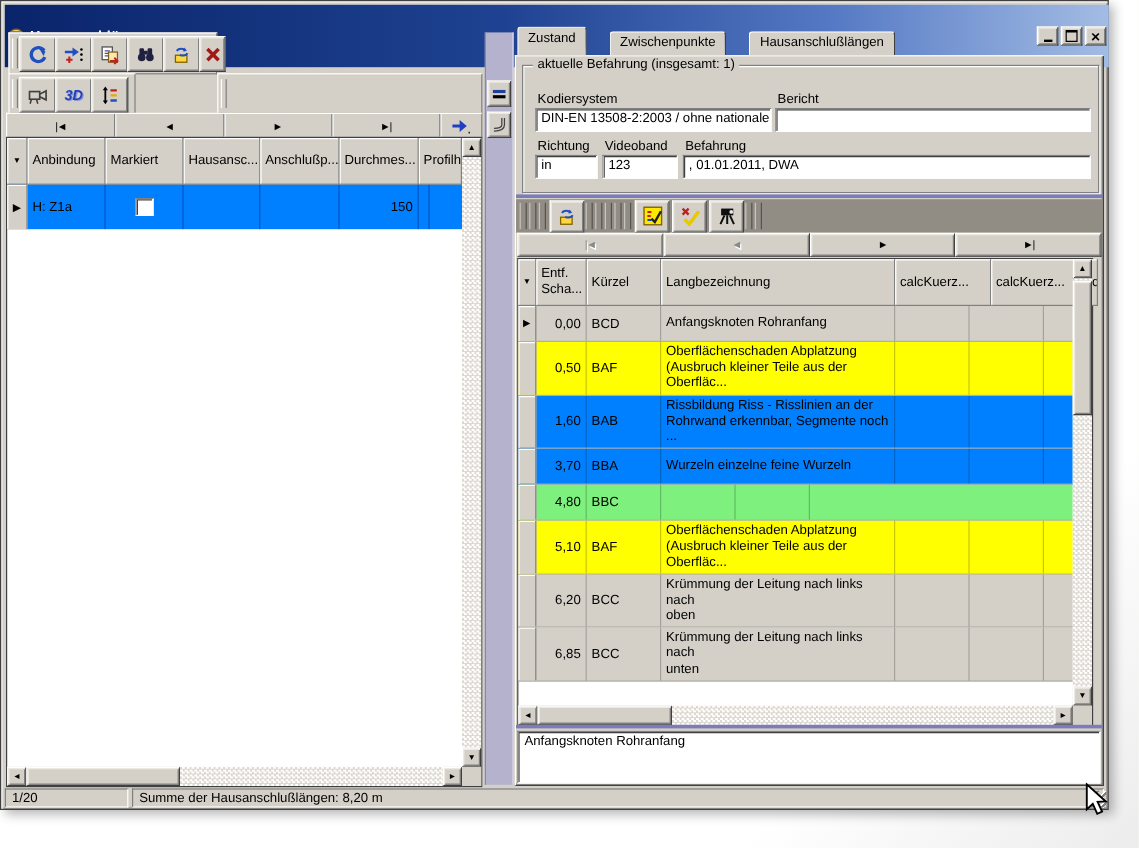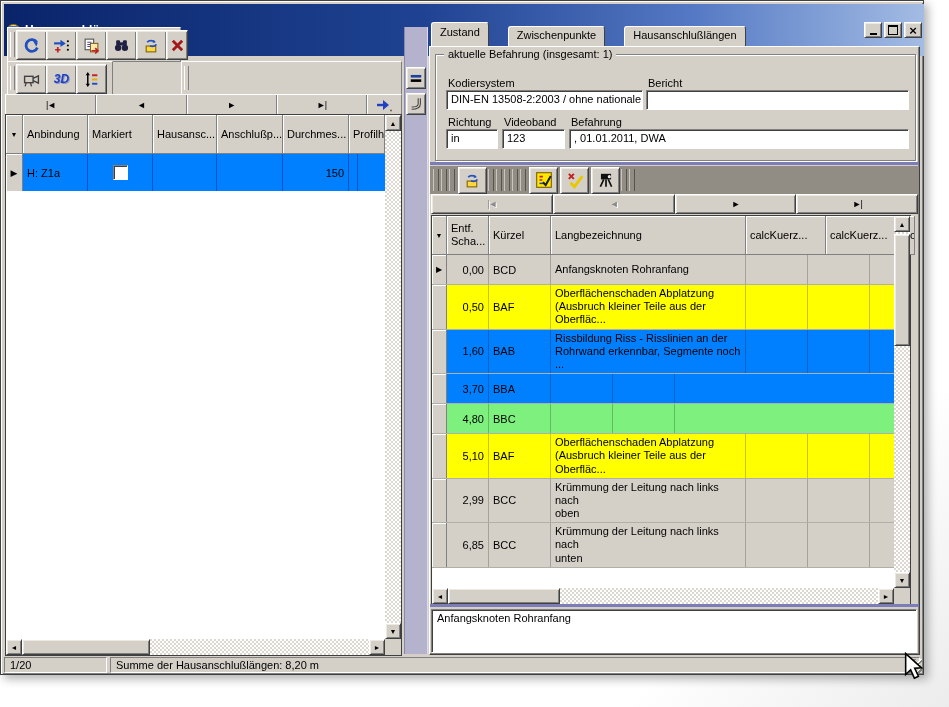--- a/index.html
+++ b/index.html
@@ -400,20 +400,21 @@
               <div class="rc rc-lang">Rissbildung Riss - Risslinien an der
 Rohrwand erkennbar, Segmente noch ...</div>
               <div class="rc rc-calc"></div>
               <div class="rc rc-calc"></div>
               <div class="rc rc-ca"></div>
             </div>
             <div class="rrow" style="background: rgb(0, 128, 255);">
               <div class="rind"></div>
               <div class="rc rc-entf">3,70</div>
               <div class="rc rc-kuerzel">BBA</div>
+              <div class="rc rc-lang">Wurzeln einzelne feine Wurzeln</div>
               <div class="rc rc-calc"></div>
               <div class="rc rc-calc"></div>
               <div class="rc rc-ca"></div>
             </div>
             <div class="rrow" style="background: rgb(125, 240, 125);">
               <div class="rind"></div>
               <div class="rc rc-entf">4,80</div>
               <div class="rc rc-kuerzel">BBC</div>
               <div class="rc rc-calc"></div>
               <div class="rc rc-calc"></div>
@@ -424,21 +425,21 @@
               <div class="rc rc-entf">5,10</div>
               <div class="rc rc-kuerzel">BAF</div>
               <div class="rc rc-lang">Oberflächenschaden Abplatzung
 (Ausbruch kleiner Teile aus der Oberfläc...</div>
               <div class="rc rc-calc"></div>
               <div class="rc rc-calc"></div>
               <div class="rc rc-ca"></div>
             </div>
             <div class="rrow" style="background: rgb(212, 208, 200);">
               <div class="rind"></div>
-              <div class="rc rc-entf">2,99</div>
+              <div class="rc rc-entf">6,20</div>
               <div class="rc rc-kuerzel">BCC</div>
               <div class="rc rc-lang">Krümmung der Leitung nach links nach
 oben</div>
               <div class="rc rc-calc"></div>
               <div class="rc rc-calc"></div>
               <div class="rc rc-ca"></div>
             </div>
             <div class="rrow" style="background: rgb(212, 208, 200);">
               <div class="rind"></div>
               <div class="rc rc-entf">6,85</div>

